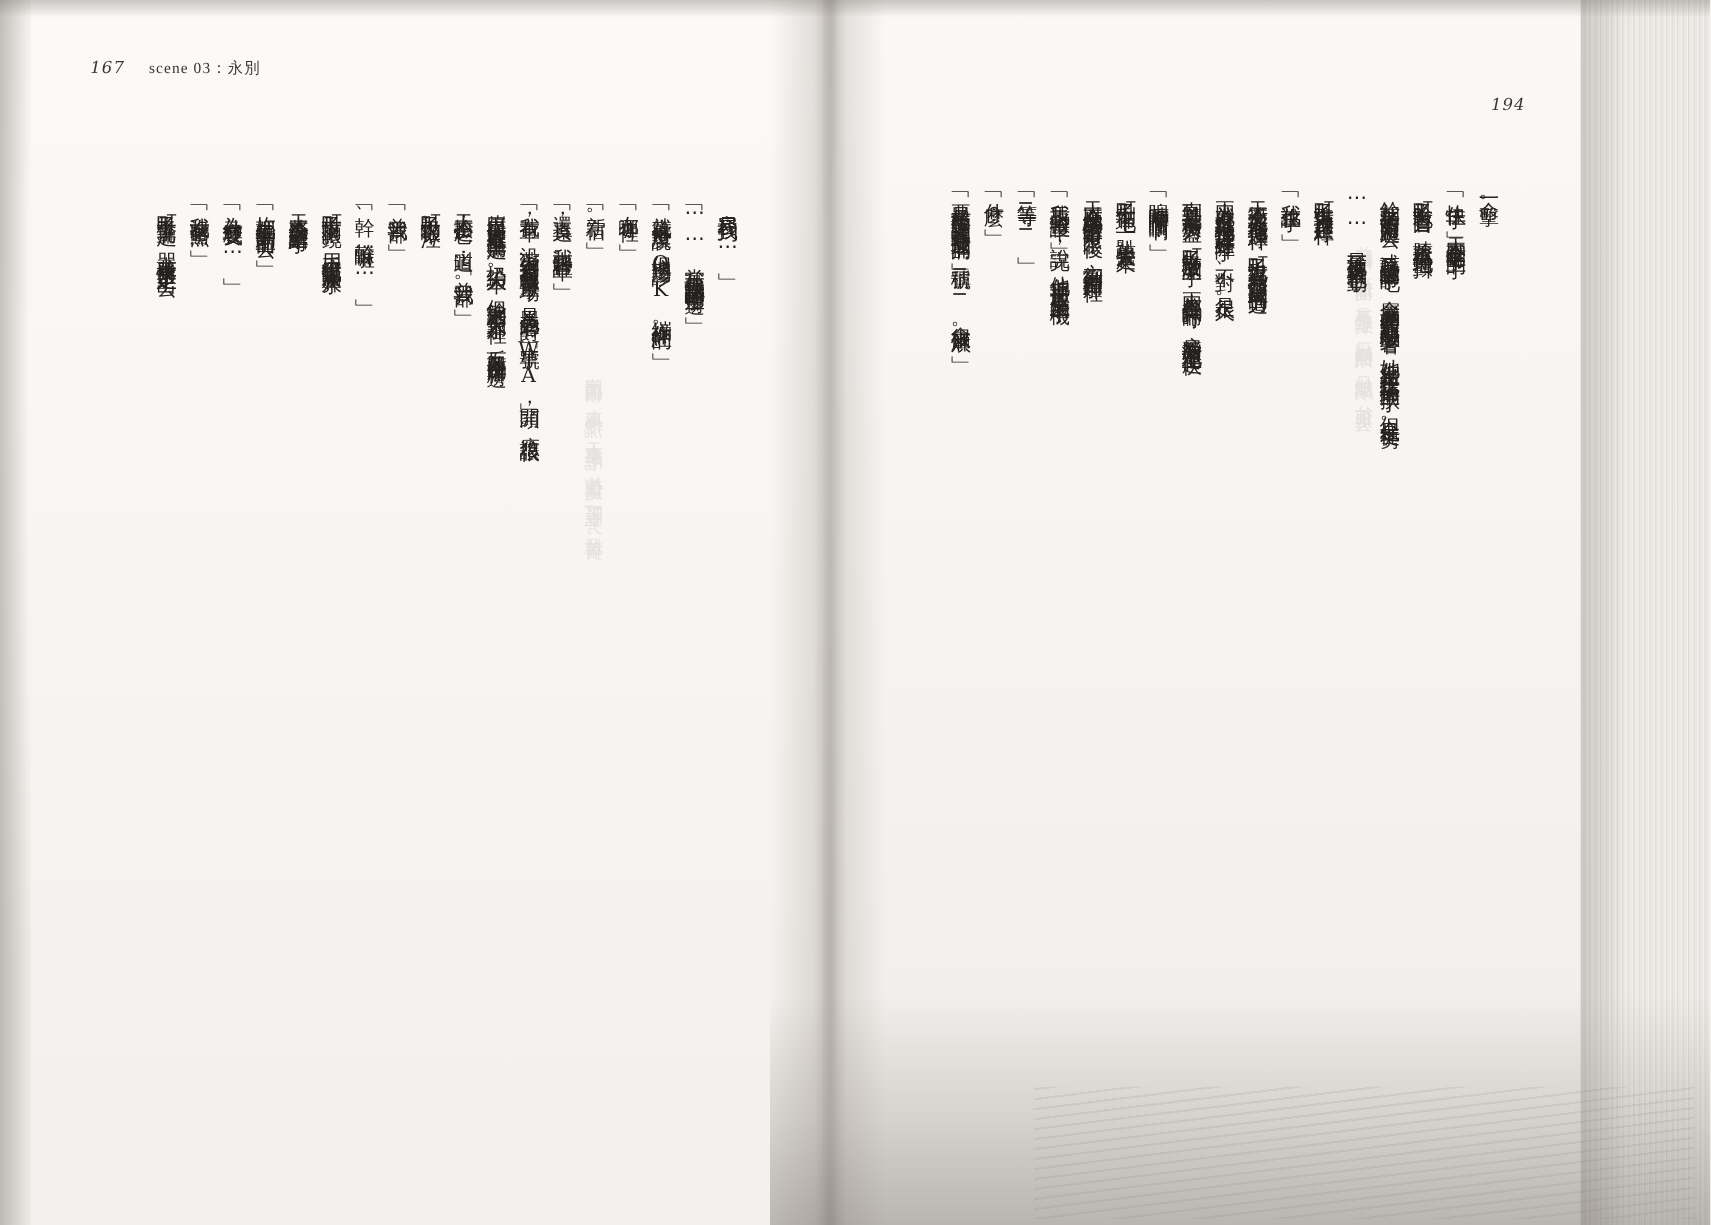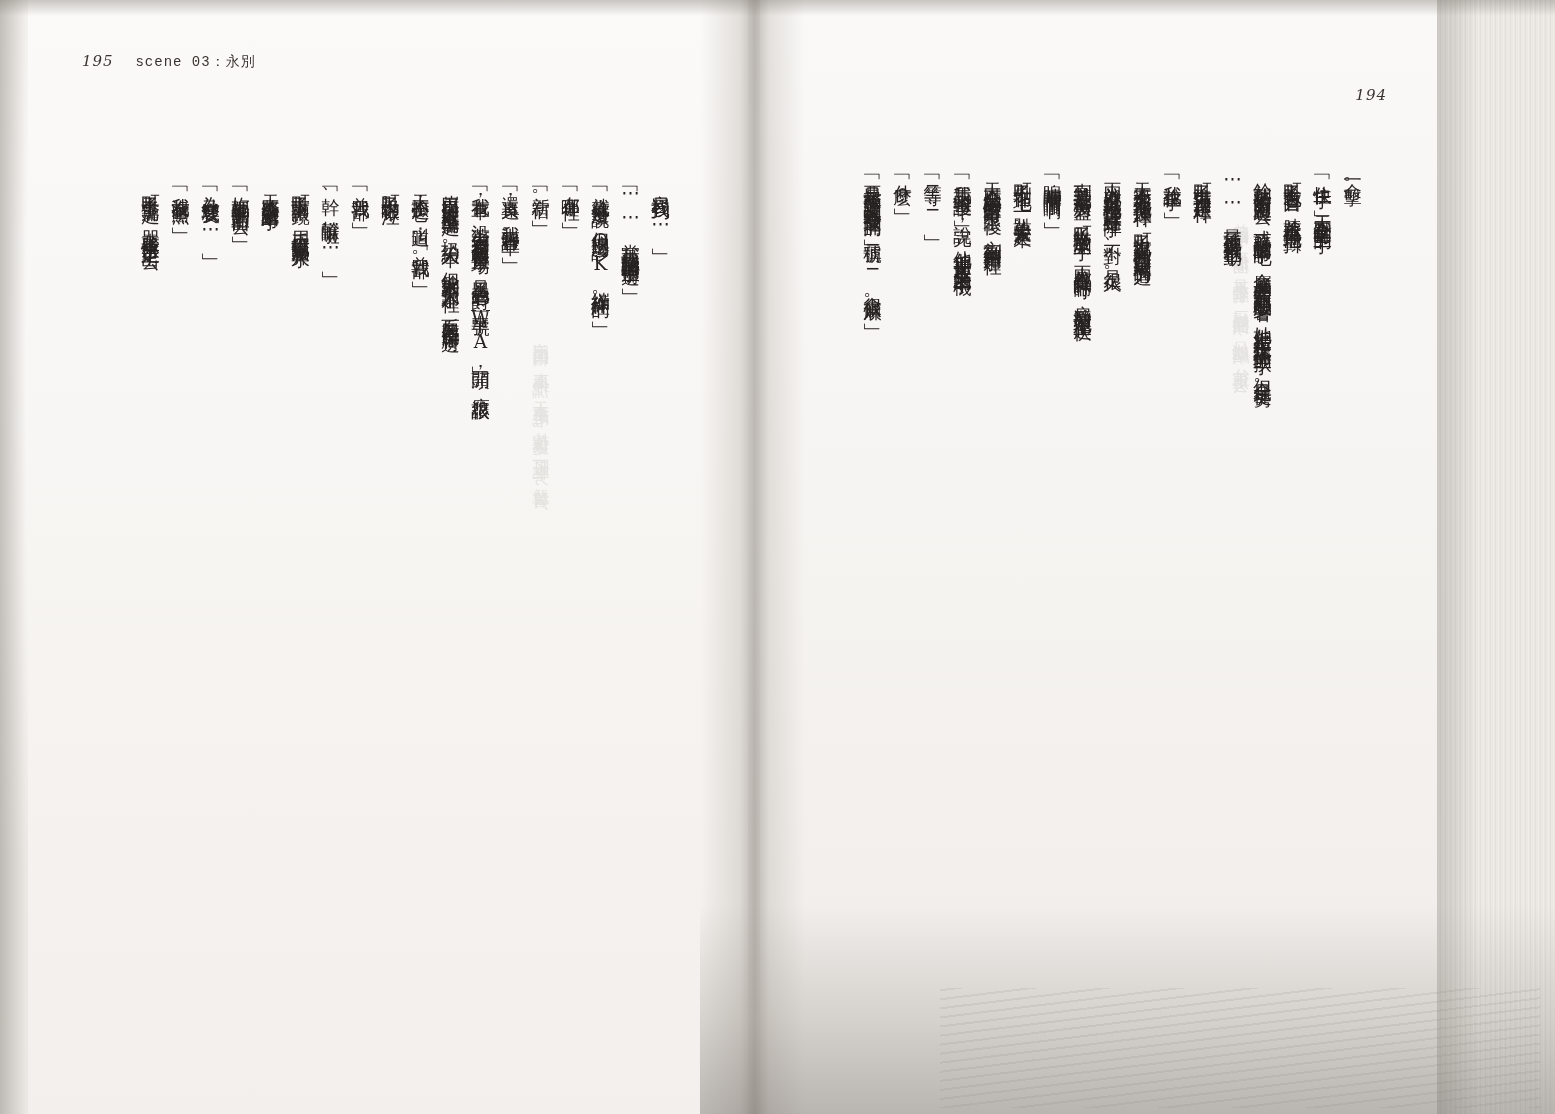--- a/index.html
+++ b/index.html
@@ -105,21 +105,21 @@
   .folio {
     position: absolute;
     font-style: italic;
     color: #3a3430;
     font-size: 15px;
     letter-spacing: 1px;
   }
   .folio-left  { top: 52px; left: 82px; }
   .folio-left .title {
     font-style: normal;
-    font-family: Liberation Mono, monospace;
+    font-family: Liberation Serif, serif;
     font-size: 14px;
     margin-left: 16px;
     letter-spacing: 1px;
   }
   .folio-right { top: 62px; right: 168px; margin-top: 24px; }
 
   .vtext {
     position: absolute;
     writing-mode: vertical-rl;
     text-orientation: upright;
@@ -151,21 +151,21 @@
   <div class="page-left"></div>
   <div class="page-right"></div>
   <div class="gutter"></div>
   <div class="edge-stack"></div>
   <div class="desk-shadow"></div>
   <div class="desk-lines"></div>
   <div class="top-edge"></div>
   <div class="left-edge"></div>
 
   <div class="folio folio-left">
-    <span>195</span>
+    <span>167</span>
     <span class="title">scene 03：永別</span>
   </div>
   <div class="folio folio-right">194</div>
 
   <div class="bleed" style="top:210px; right:300px; height:620px;">曾我部町子　那個場面　是不是看到了　已經無法回頭　只能繼續　往前走下去</div>
   <div class="bleed" style="top:330px; right:1000px; height:620px;">岸田的傷口　血不停地流　天本拿起毛巾　按住傷處　町子在一旁　發著抖</div>
 
   <div class="vtext col-right-block">命一擊。
 「快住手！」天本壓制住町子的手。
 町子臉色蒼白，膝蓋也不停地顫抖

